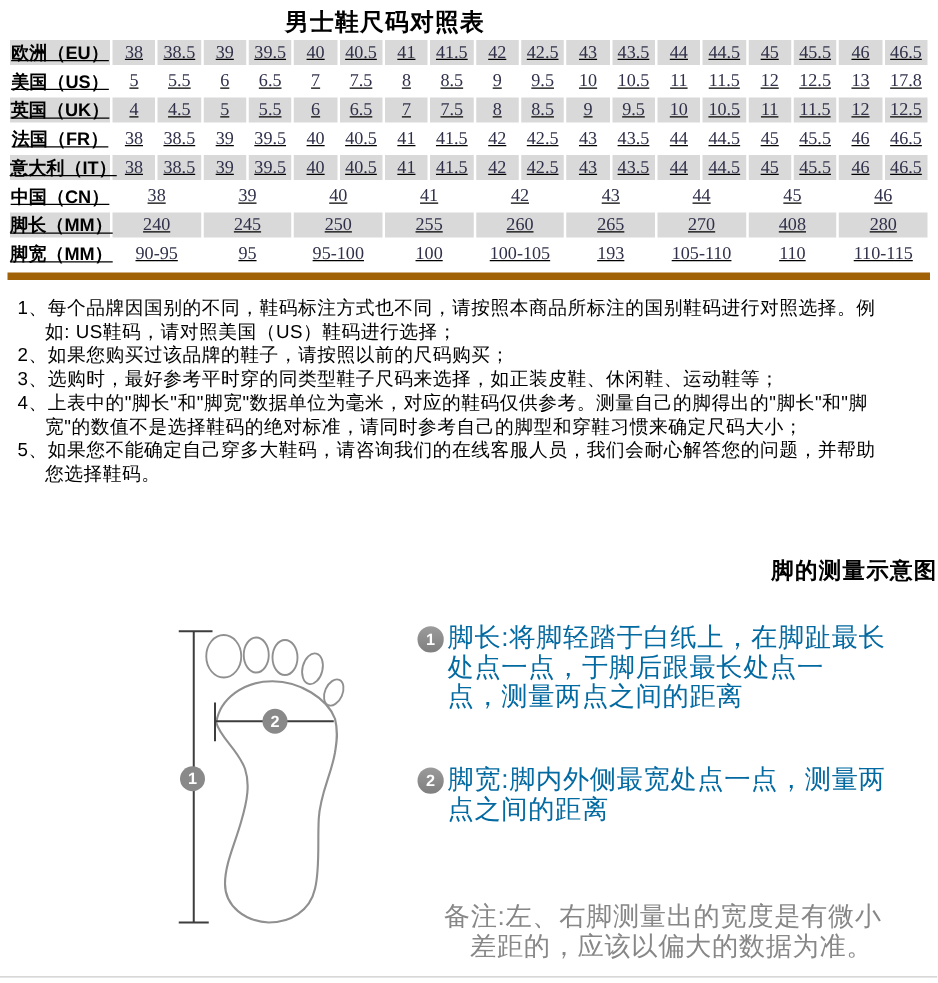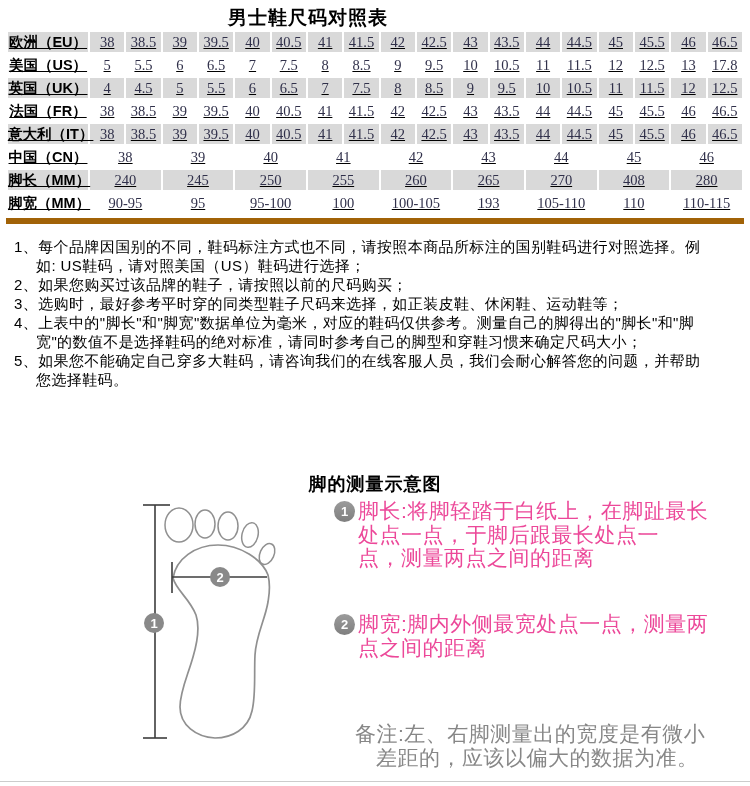--- a/index.html
+++ b/index.html
@@ -1,21 +1,21 @@
 <!DOCTYPE html>
 <html><head>
 <meta charset="utf-8">
 <style>
   html,body{margin:0;padding:0;}
   body{width:750px;height:786px;background:#fff;font-family:"Liberation Sans","DejaVu Sans",sans-serif;position:relative;overflow:hidden;}
   .abs{position:absolute;}
 
   
   .main-title{top:5px;left:0;width:616px;text-align:center;font-size:19px;font-weight:bold;color:#000;letter-spacing:1px;}
-  .section2-title{top:472px;left:0;width:750px;text-align:center;font-size:18px;font-weight:bold;color:#000;letter-spacing:1px;}
+  .section2-title{top:444px;left:0;width:750px;text-align:right;font-size:18px;font-weight:bold;color:#000;letter-spacing:1px;}
 
   
   .table-wrap{top:29px;left:6px;width:738px;border-bottom:6px solid #a16207;padding-bottom:2px;text-decoration:underline;}
   table.size{width:100%;border-collapse:separate;border-spacing:2px 3px;table-layout:fixed;}
   table.size td{height:20px;text-align:center;vertical-align:middle;padding:0;}
   td.lbl{font-weight:bold;font-size:14.5px;color:#000;white-space:nowrap;font-family:"Liberation Sans","DejaVu Sans",sans-serif;}
   td.val{font-family:"Liberation Serif","DejaVu Serif",serif;font-size:14.5px;color:#30304a;white-space:nowrap;}
   td.g{background:#d9d9d9;}
 
   
@@ -24,21 +24,21 @@
   .tip-item{margin-left:6px;padding-left:22px;text-indent:-22px;white-space:pre-wrap;font-size:15px;line-height:19px;letter-spacing:.4px;}
 
   
   .foot-svg{left:100px;top:495px;}
 
   
   .m-item{left:334px;display:flex;align-items:flex-start;}
   .m-item-1{top:499px;}
   .m-item-2{top:612px;}
   .mnum{flex:none;width:21px;height:21px;border-radius:50%;background:linear-gradient(#9b9b9b,#7f7f7f);color:#fff;font-size:13px;font-weight:bold;line-height:21px;text-align:center;margin-top:2px;}
-  .mtext{margin-left:3px;width:390px;white-space:pre-wrap;font-size:21px;line-height:23.5px;color:#ec4899;letter-spacing:.5px;}
+  .mtext{margin-left:3px;width:390px;white-space:pre-wrap;font-size:21px;line-height:23.5px;color:#0369a1;letter-spacing:.5px;}
   .m-note{left:355px;top:722px;width:392px;white-space:pre-wrap;font-size:21px;line-height:23.5px;color:#878787;letter-spacing:.5px;padding-left:21px;text-indent:-21px;}
 
   .bottom-line{top:781px;left:0;width:750px;height:1px;background:#ccc;}
 </style>
 </head>
 <body>
 
 <div class="abs main-title">男士鞋尺码对照表</div>
 
 <div class="abs table-wrap">

